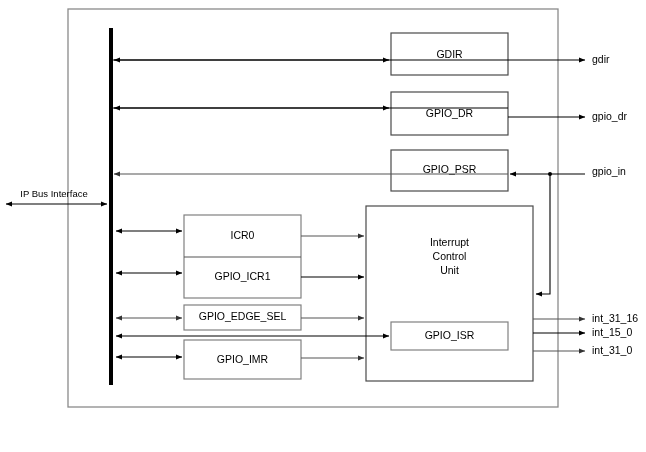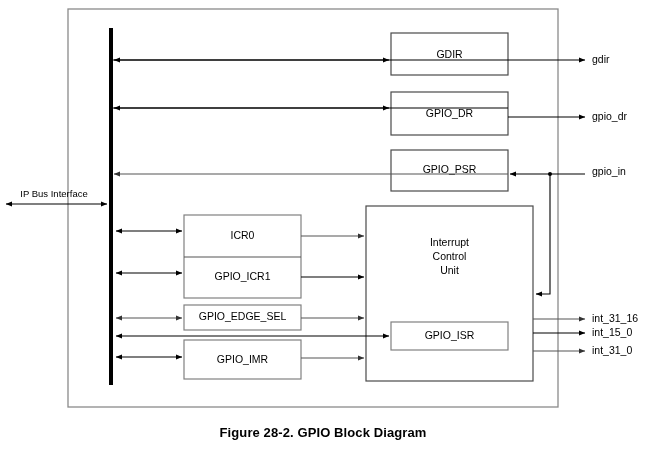--- a/index.html
+++ b/index.html
@@ -180,15 +180,14 @@
     <text class="io-label" x="592" y="60">gdir</text>
     <text class="io-label" x="592" y="117">gpio_dr</text>
     <text class="io-label" x="592" y="172">gpio_in</text>
     <text class="io-label" x="592" y="319">int_31_16</text>
     <text class="io-label" x="592" y="333">int_15_0</text>
     <text class="io-label" x="592" y="351">int_31_0</text>
 
     <text class="bus-label" x="54" y="194">IP Bus Interface</text>
   </svg>
 
-  <div class="caption">Figure 28-2. GPIO Block Diagram</div>
 
 </div>
 
 </body></html>

